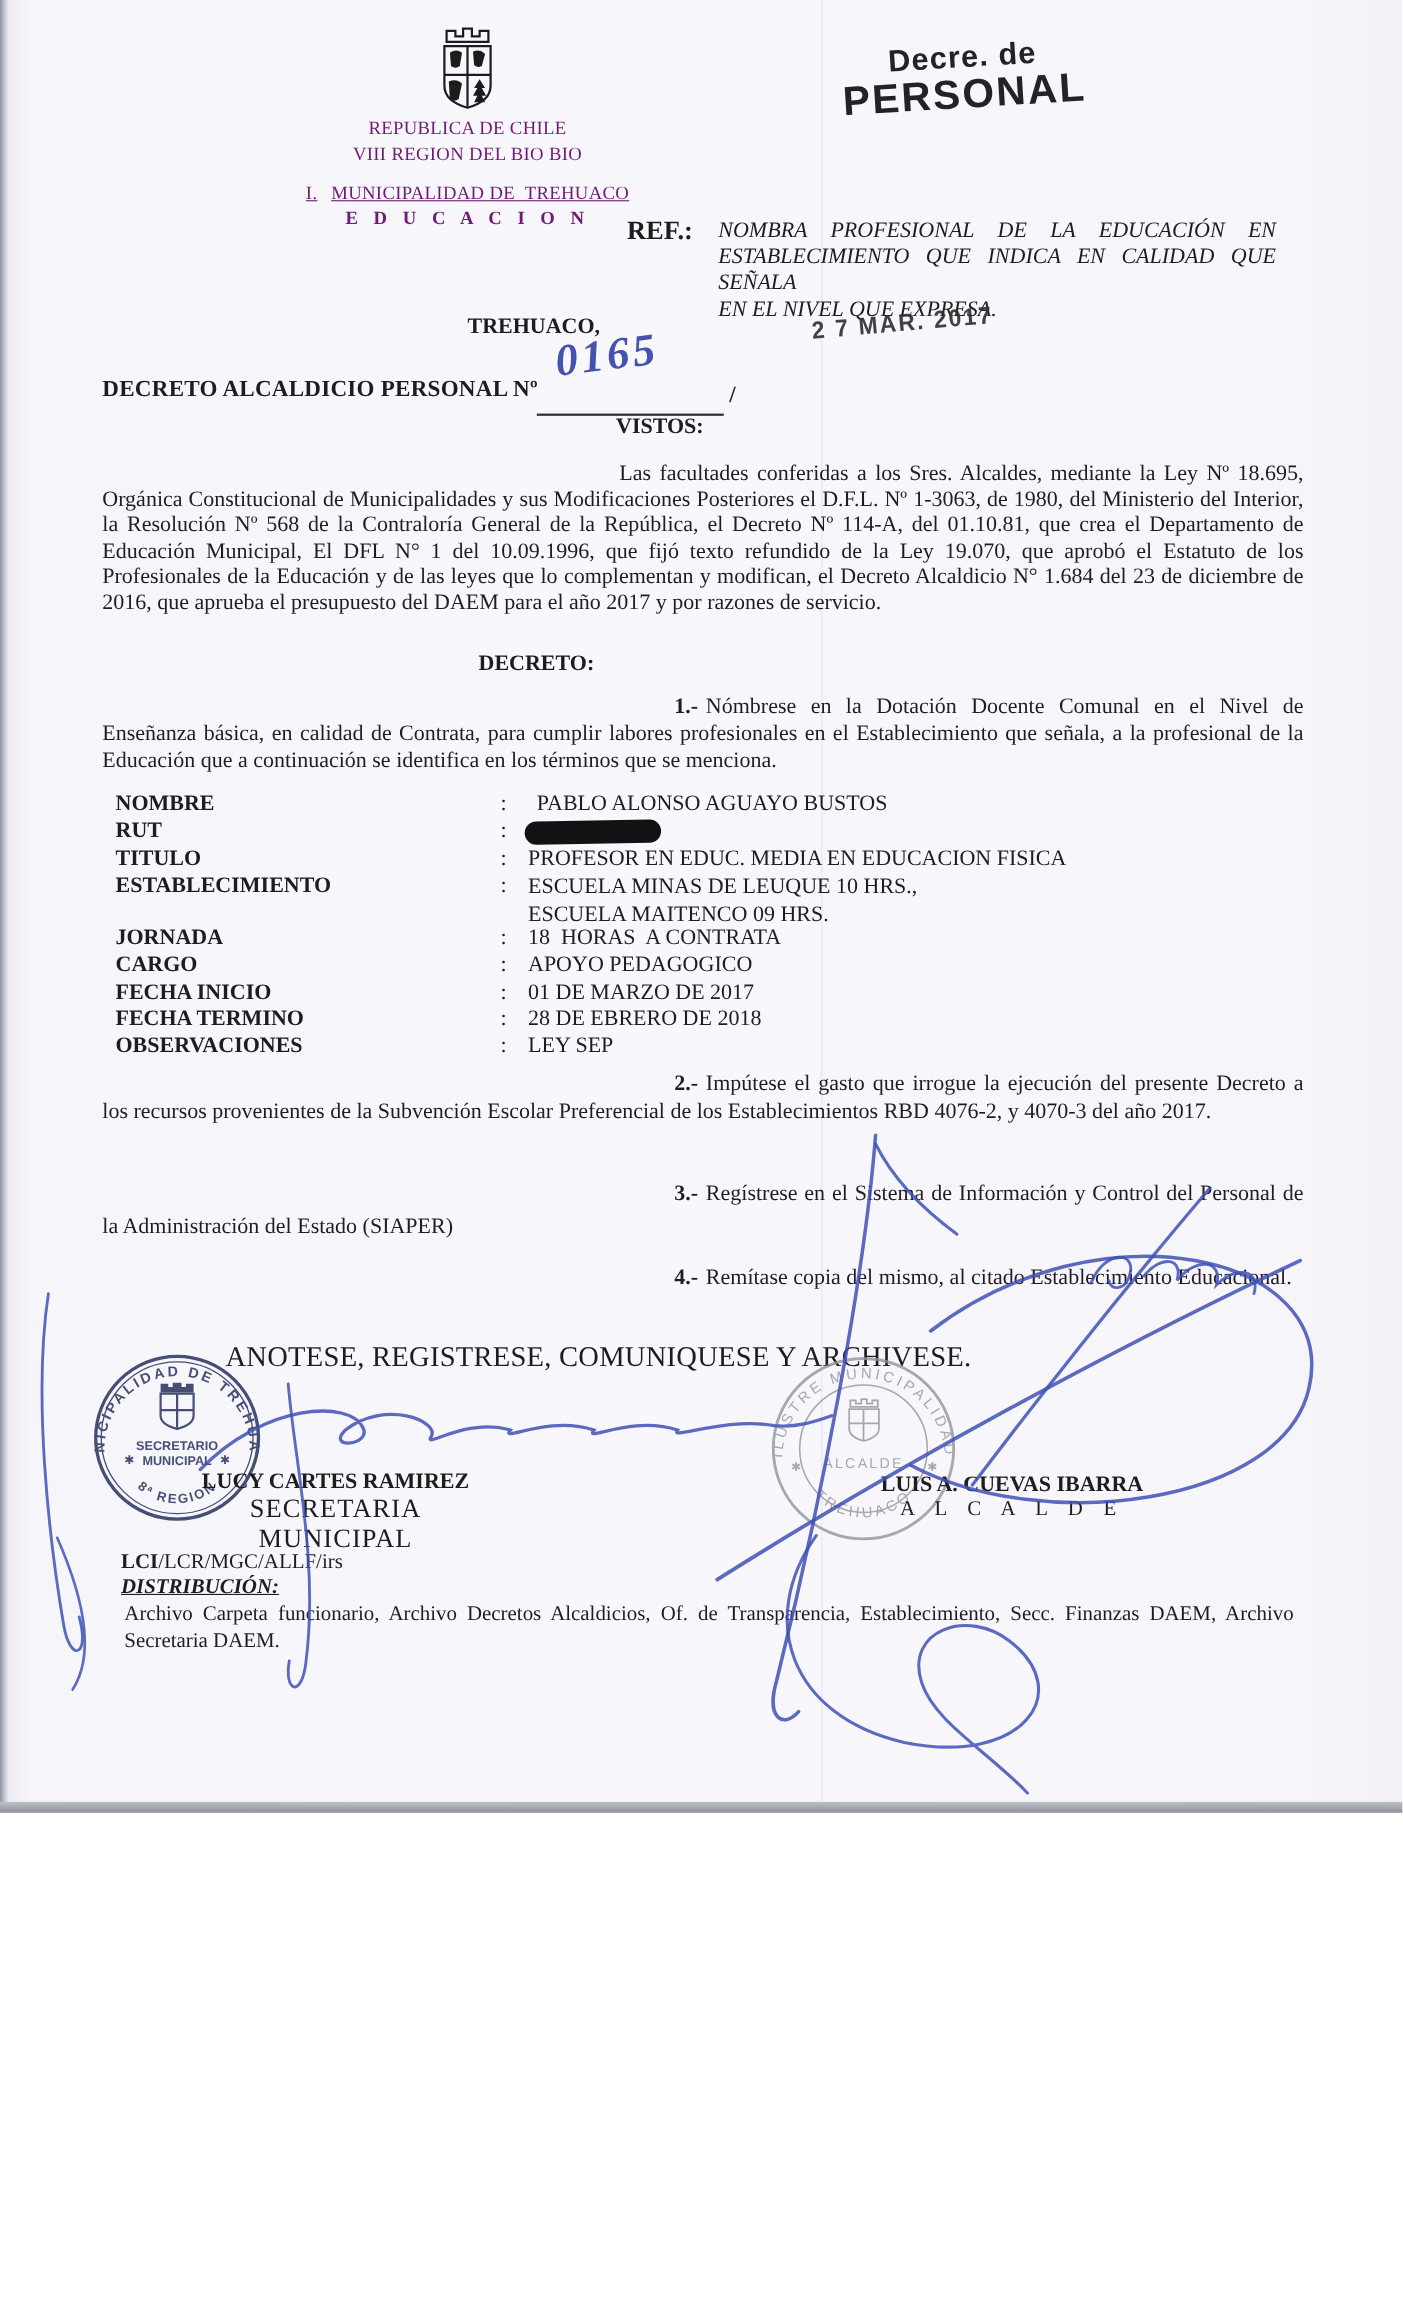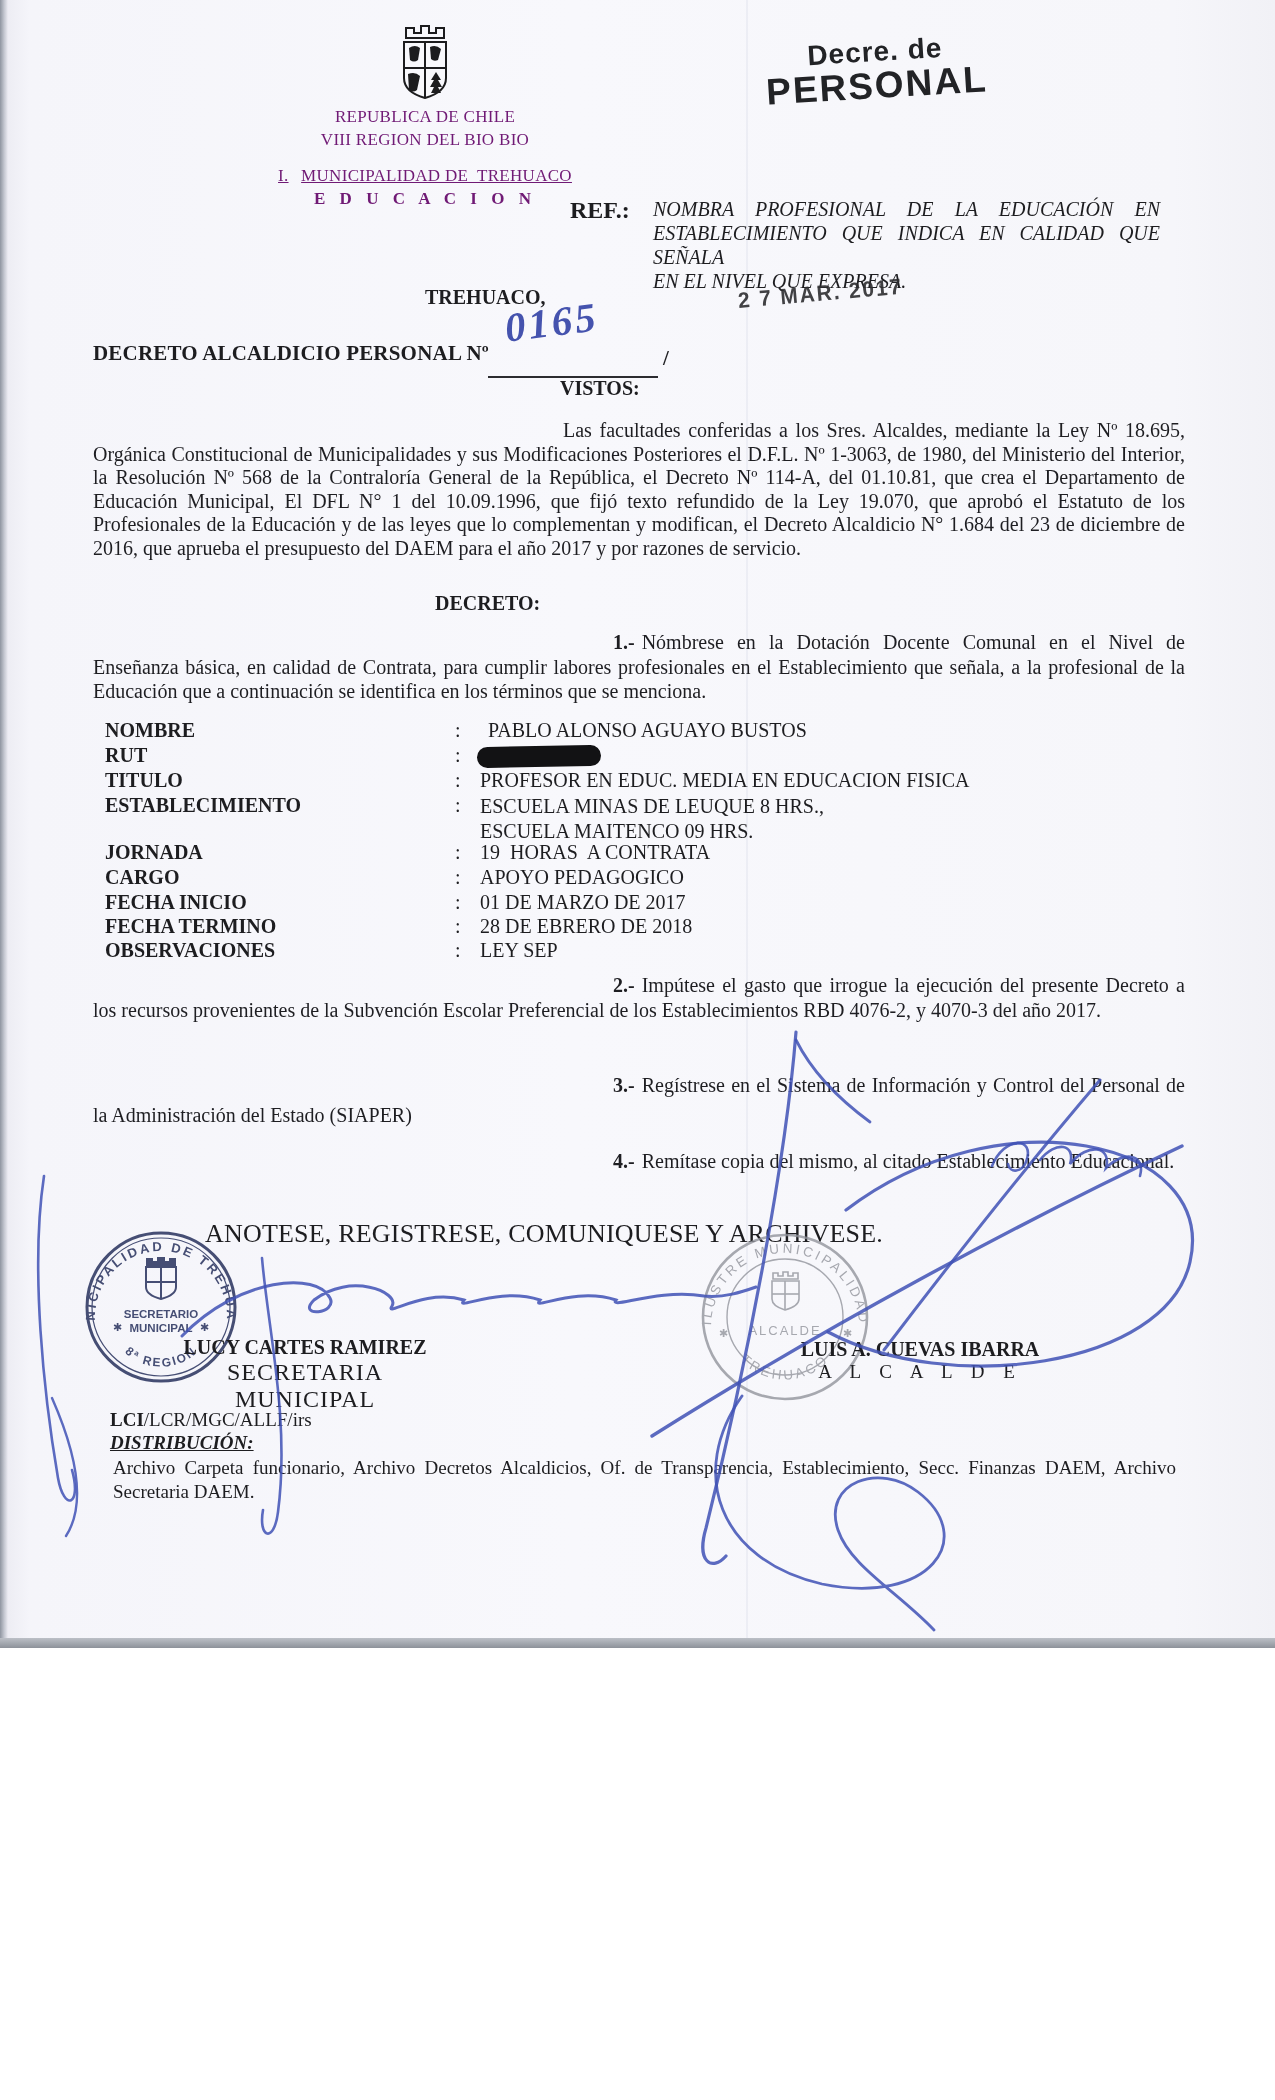--- a/index.html
+++ b/index.html
@@ -137,27 +137,27 @@
   <span class="redaction"></span>
 </div>
 <div class="abs drow" style="top:769px">
   <span class="dlabel">TITULO</span>
   <span class="dsep">:</span>
   <span class="dval">PROFESOR EN EDUC. MEDIA EN EDUCACION FISICA</span>
 </div>
 <div class="abs drow" style="top:794px">
   <span class="dlabel">ESTABLECIMIENTO</span>
   <span class="dsep">:</span>
-  <span class="dval" style="line-height:25px">ESCUELA MINAS DE LEUQUE 8 HRS.,
+  <span class="dval" style="line-height:25px">ESCUELA MINAS DE LEUQUE 10 HRS.,
 ESCUELA MAITENCO 09 HRS.</span>
 </div>
 <div class="abs drow" style="top:841px">
   <span class="dlabel">JORNADA</span>
   <span class="dsep">:</span>
-  <span class="dval">19  HORAS  A CONTRATA</span>
+  <span class="dval">18  HORAS  A CONTRATA</span>
 </div>
 <div class="abs drow" style="top:866px">
   <span class="dlabel">CARGO</span>
   <span class="dsep">:</span>
   <span class="dval">APOYO PEDAGOGICO</span>
 </div>
 <div class="abs drow" style="top:891px">
   <span class="dlabel">FECHA INICIO</span>
   <span class="dsep">:</span>
   <span class="dval">01 DE MARZO DE 2017</span>

